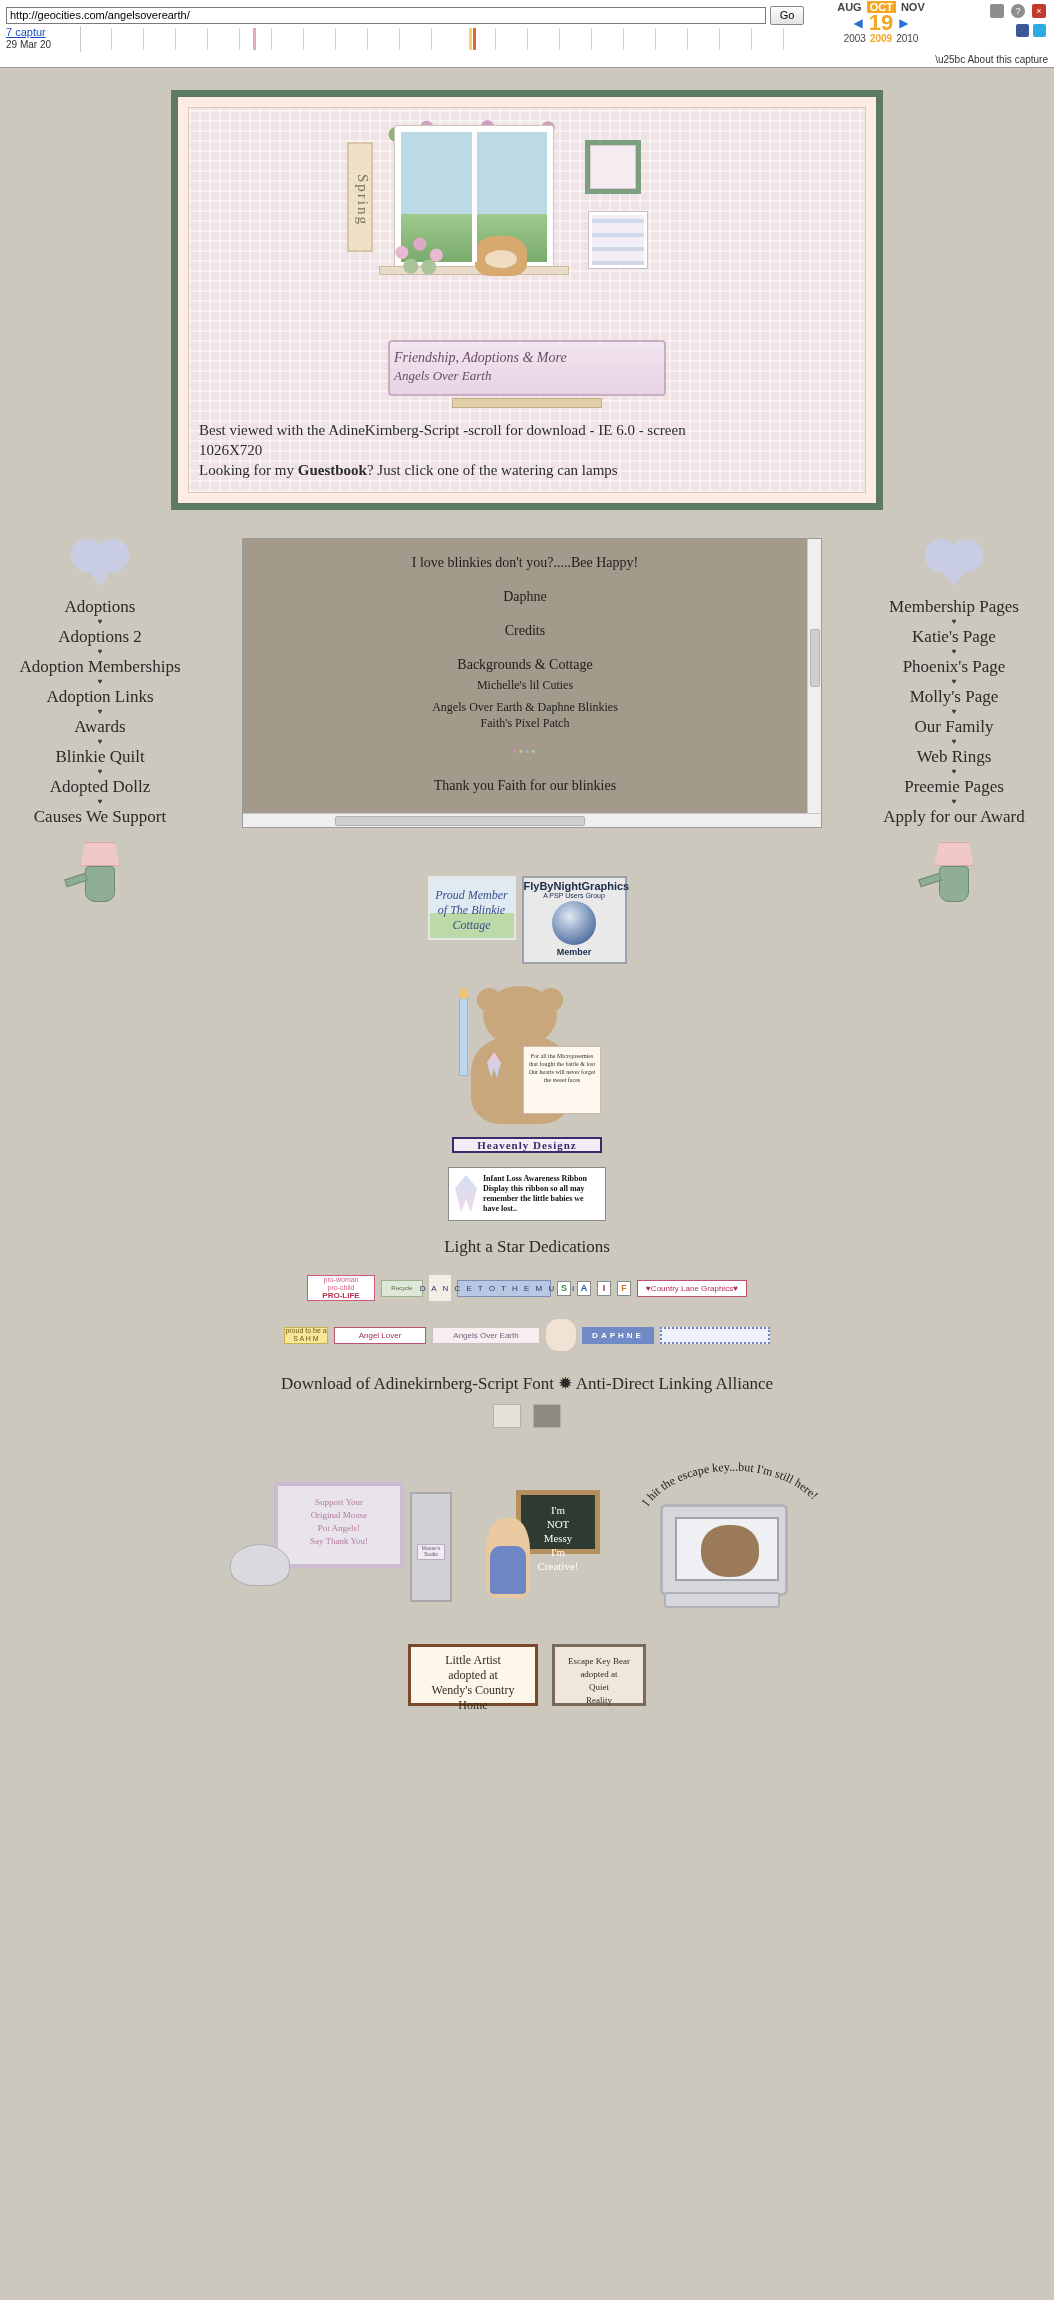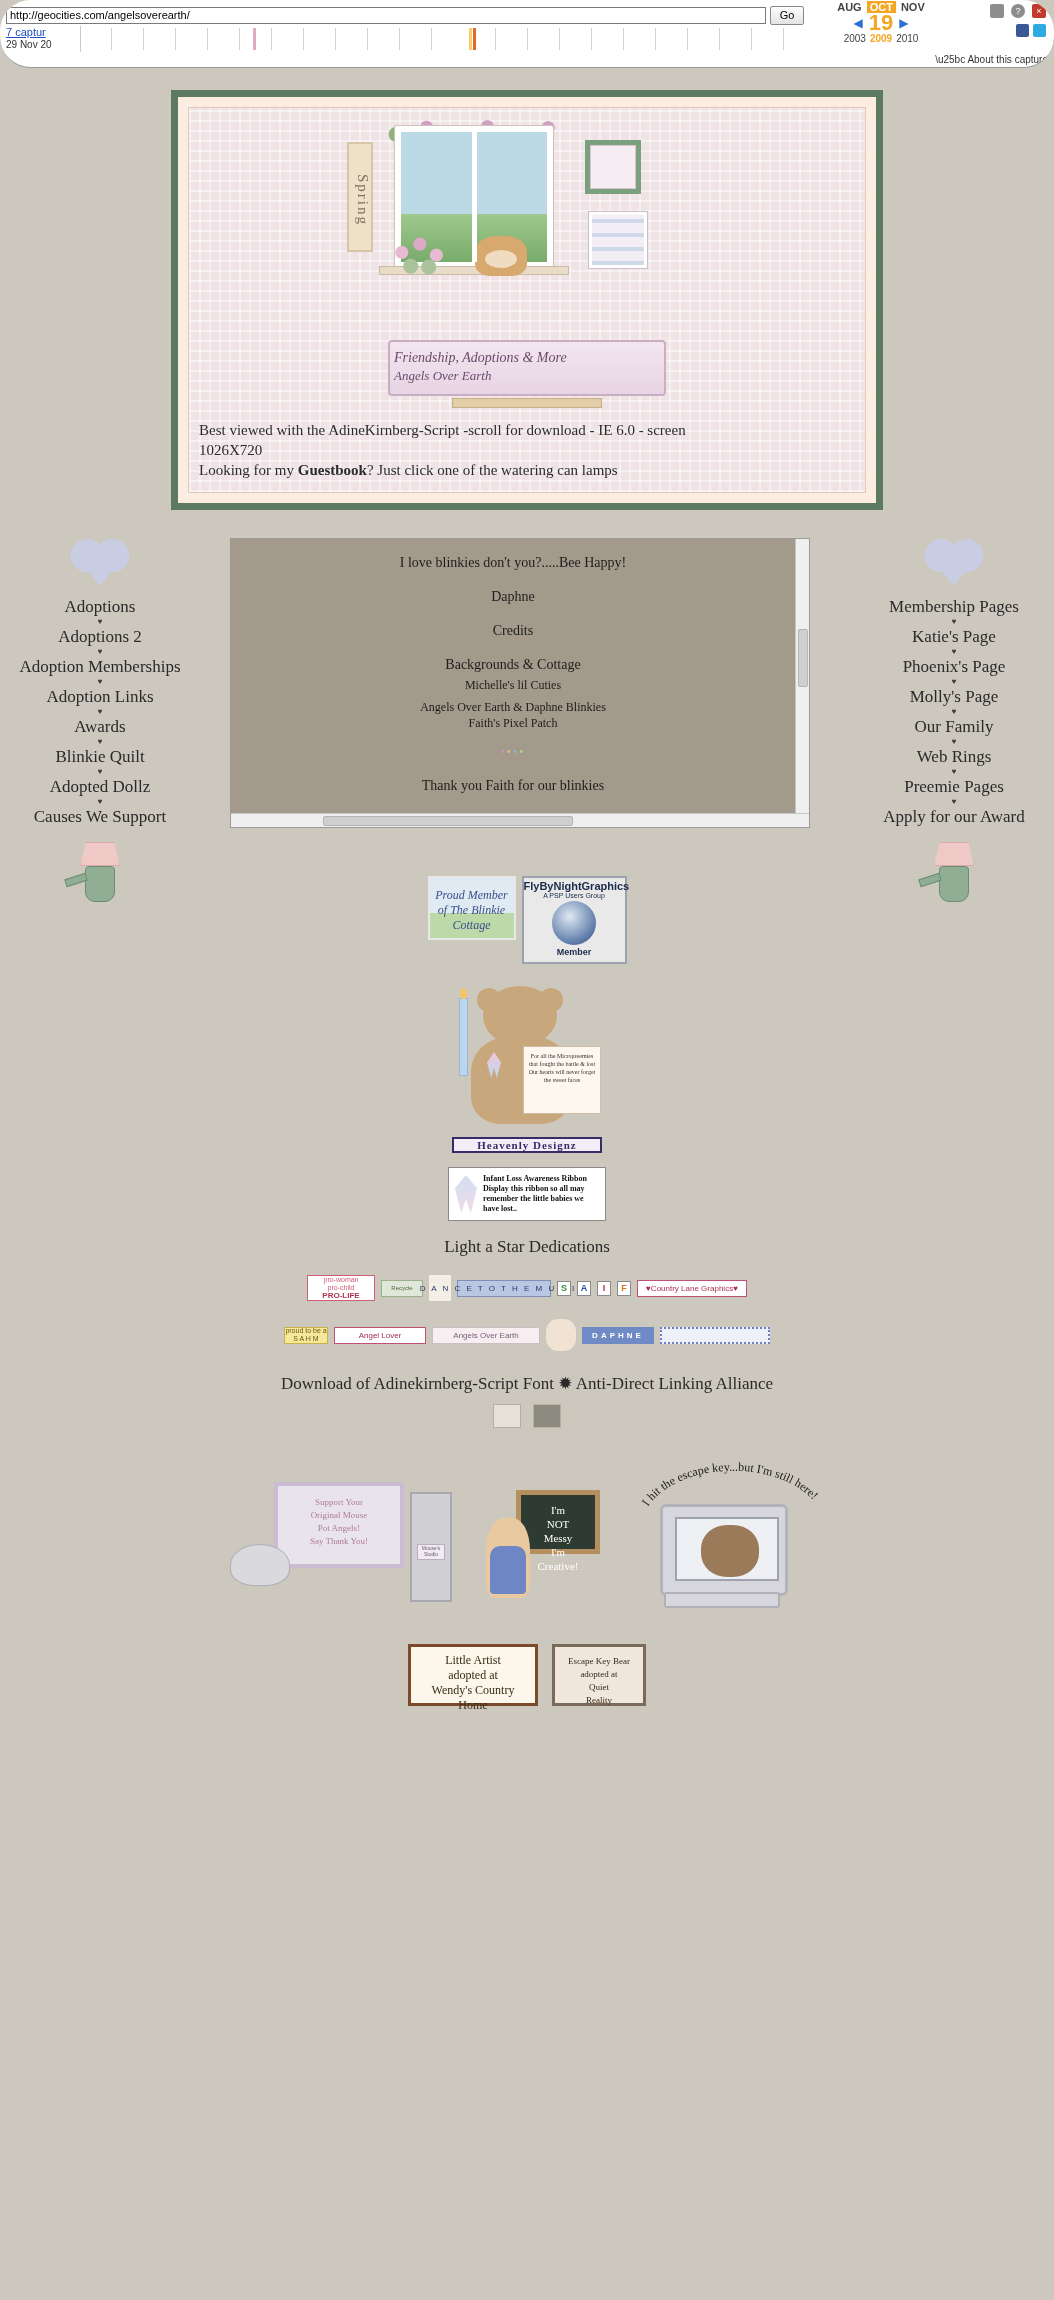--- a/index.html
+++ b/index.html
@@ -12,21 +12,20 @@
   }
 
   
   .wb-bar {
     width:1054px; height:68px;
     background:#ffffff;
     border-bottom:1px solid #9a9a9a;
     position:relative;
     font-size:11px;
     overflow:hidden;
-    border-radius:31px;
   }
   .wb-urlrow {
     position:absolute; left:0; top:0; width:1054px; height:26px;
     display:flex; align-items:center; padding:4px 6px 0 6px;
   }
   .wb-url {
     width:760px; height:17px;
     border:1px solid #7a7a7a;
     background:#fff;
     font-size:11px;
@@ -247,21 +246,21 @@
   .lampbody {
     position:absolute; left:14px; top:24px; width:30px; height:36px;
     background:#8fae93; border:1px solid #6d8b72; border-radius:4px 4px 10px 10px;
   }
   .lampspout {
     position:absolute; left:-6px; top:34px; width:22px; height:8px;
     background:#8fae93; border:1px solid #6d8b72; transform:rotate(-18deg);
   }
 
   .scrollbox {
-    position:absolute; left:230px; top:0; width:580px; height:290px;
+    position:absolute; left:242px; top:0; width:580px; height:290px;
     border:1px solid #9b9b9b;
     background:#a39a8b;
     overflow:hidden;
   }
   .scrollbox .inner {
     position:absolute; left:0; top:0; right:14px; bottom:14px;
     background:#a39a8b;
     padding:16px 10px;
     font-family:"Liberation Serif", serif;
     color:#1d1d1d;
@@ -482,21 +481,21 @@
 <body>
 
 <div class="wb-bar">
   <div class="wb-urlrow">
     <input class="wb-url" readonly="" value="http://geocities.com/angelsoverearth/" style="">
     <button class="wb-go">Go</button>
   </div>
 
   <div class="wb-capture">
     <a href="#">7 captur</a>
-    <div class="wb-capdate">29 Nov 20</div>
+    <div class="wb-capdate">29 Mar 20</div>
   </div>
 
   <div class="wb-timeline">
     <div class="wb-tickwrap">
       <div class="wb-tick" style="left:30px"></div>
       <div class="wb-tick" style="left:62px"></div>
       <div class="wb-tick" style="left:94px"></div>
       <div class="wb-tick" style="left:126px"></div>
       <div class="wb-tick" style="left:158px"></div>
       <div class="wb-mark" style="left:172px;background:#e0a9c4"></div>

